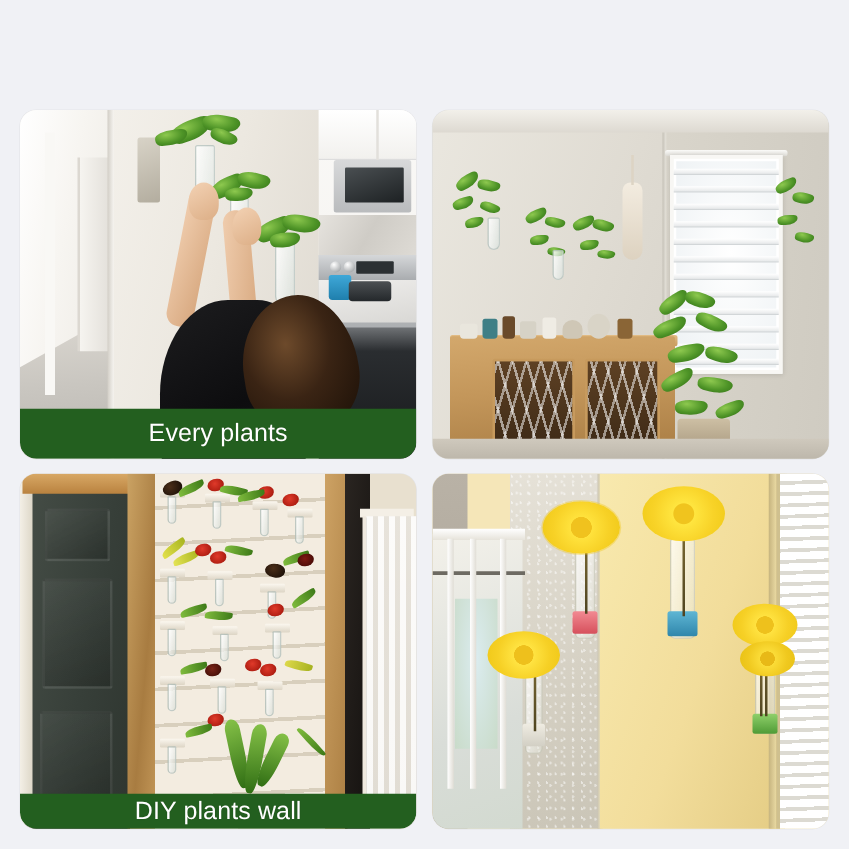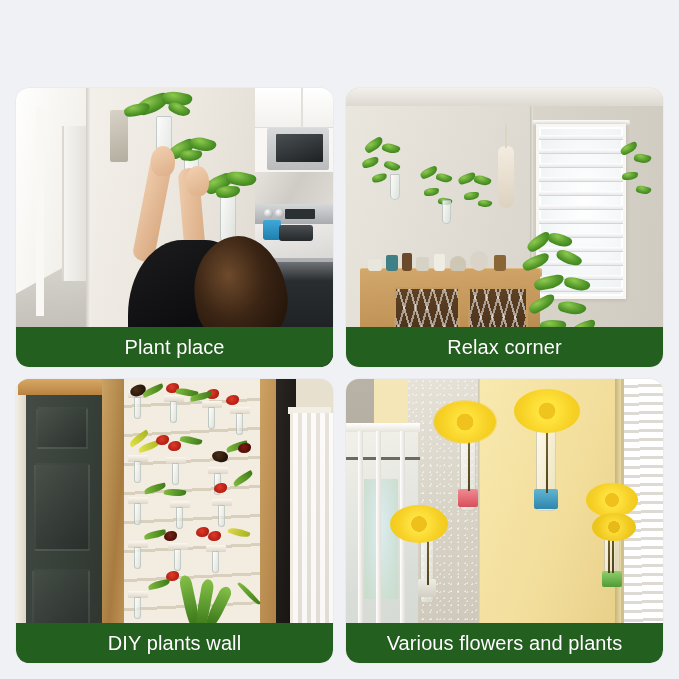--- a/index.html
+++ b/index.html
@@ -81,21 +81,21 @@
     z-index: 40;
   }
   .caption-text {
     color: #ffffff;
     font-size: 20px;
     font-weight: normal;
     letter-spacing: 0.1px;
     white-space: nowrap;
     text-shadow: 0 0 1px rgba(0,0,0,0.25);
   }
-  .card.r2 .caption-bar { height: 40px; }
+  .card.r2 .caption-bar { height: 28px; }
 
   
   .p1 { background: #efece6; }
   .p1 .hall {
     position: absolute; left: 0; top: 0; width: 80px; height: 100%;
     background: linear-gradient(100deg,#ffffff 0%,#f7f5f1 40%,#eae7e0 100%);
   }
   .p1 .hall-floor {
     position: absolute; left: 0; bottom: 0; width: 80px; height: 118px;
     background: linear-gradient(175deg,#ddd9d2 0%,#c9c6c0 50%,#b9b6b0 100%);
@@ -528,21 +528,21 @@
         <div class="leafy" style="left:200px;top:98px;width:24px;height:12px;transform:rotate(2deg);"></div>
 
         <div class="arm arm-l"></div>
         <div class="arm arm-r"></div>
         <div class="hand hand-l"></div>
         <div class="hand hand-r"></div>
         <div class="person-body"></div>
         <div class="hair"></div>
       </div>
       <div class="caption-bar">
-        <span class="caption-text">Plant place</span>
+        <span class="caption-text">Every plants</span>
       </div>
     </div>
 
     <div class="card p2">
       <div class="photo">
         <div class="wall-l"></div>
         <div class="wall-r"></div>
         <div class="corner"></div>
         <div class="ceil"></div>
 
@@ -620,23 +620,20 @@
           <div class="leafy" style="left:12px;top:42px;width:30px;height:13px;transform:rotate(-8deg);"></div>
           <div class="leafy" style="left:42px;top:44px;width:26px;height:12px;transform:rotate(20deg);"></div>
           <div class="leafy" style="left:6px;top:64px;width:28px;height:12px;transform:rotate(-24deg);"></div>
           <div class="leafy" style="left:36px;top:68px;width:28px;height:12px;transform:rotate(14deg);"></div>
           <div class="leafy" style="left:18px;top:86px;width:26px;height:12px;transform:rotate(6deg);"></div>
           <div class="leafy" style="left:50px;top:88px;width:24px;height:11px;transform:rotate(-16deg);"></div>
         </div>
         <div class="pot2"></div>
         <div class="floor"></div>
       </div>
-      <div class="caption-bar">
-        <span class="caption-text">Relax corner</span>
-      </div>
     </div>
 
     <div class="card p3 r2">
       <div class="photo">
         <div class="shiplap"></div>
         <div class="door-l"></div>
         <div class="panelbox pb1"></div>
         <div class="panelbox pb2"></div>
         <div class="panelbox pb3"></div>
         <div class="trim-l"></div>
@@ -746,19 +743,16 @@
         <div class="stem4" style="left:200px;top:44px;height:70px;"></div>
         <div class="daisy" style="left:168px;top:10px;width:66px;height:44px;background:radial-gradient(circle at 50% 50%,#f0c41e 0 20%,#ffe53f 22%,#f8d328 60%,#efc916 100%);"></div>
 
         <div class="vase4" style="left:258px;top:138px;width:16px;height:70px;"></div>
         <div class="band" style="left:256px;top:192px;width:20px;height:16px;background:linear-gradient(180deg,#8fd06a,#4f9b36);"></div>
         <div class="stem4" style="left:266px;top:128px;height:66px;"></div>
         <div class="stem4" style="left:262px;top:150px;height:44px;"></div>
         <div class="daisy" style="left:240px;top:104px;width:52px;height:34px;background:radial-gradient(circle at 50% 50%,#eec11c 0 22%,#ffe240 23%,#f6d026 60%,#eec715 100%);"></div>
         <div class="daisy" style="left:246px;top:134px;width:44px;height:28px;background:radial-gradient(circle at 50% 50%,#e8b917 0 22%,#fbdc38 23%,#f0c91f 60%,#e6bf12 100%);"></div>
       </div>
-      <div class="caption-bar">
-        <span class="caption-text">Various flowers and plants</span>
-      </div>
     </div>
 
   </div>
 </div>
 
 </body></html>

